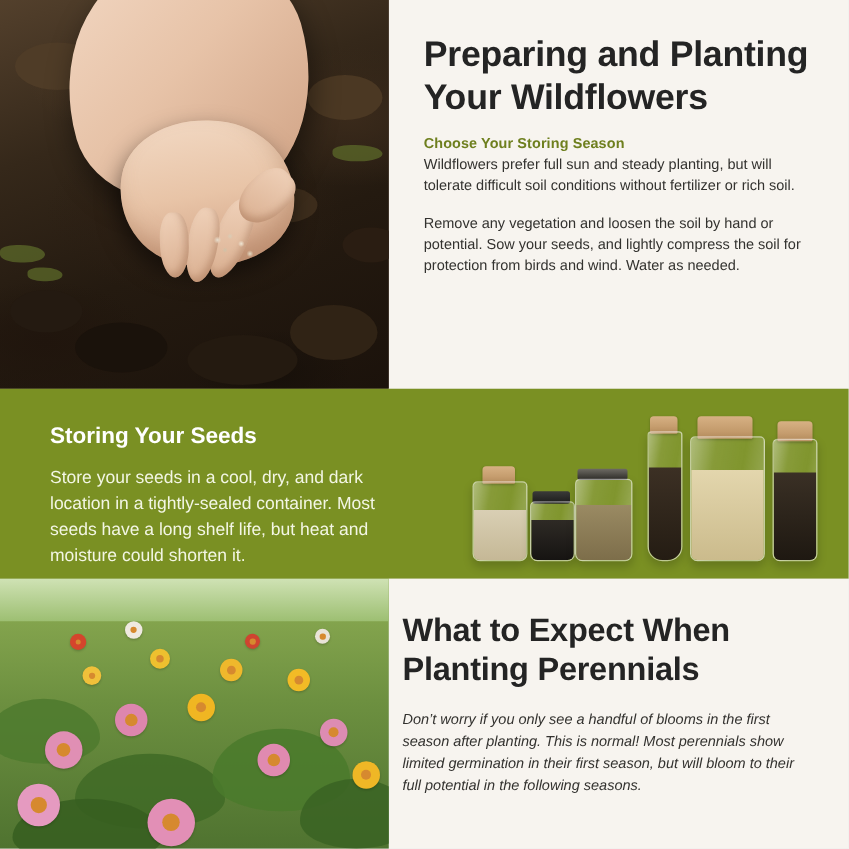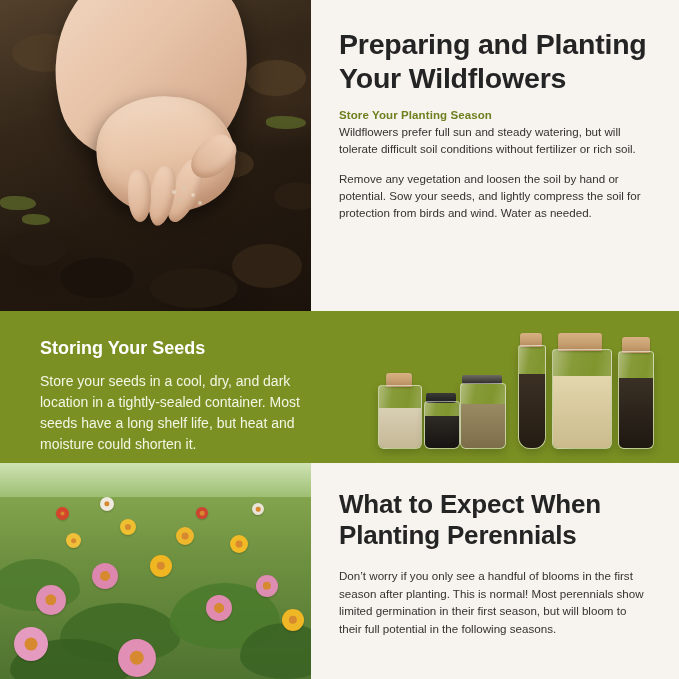--- a/index.html
+++ b/index.html
@@ -227,36 +227,37 @@
     left: 50%; top: 50%;
     width: 38%; height: 38%;
     transform: translate(-50%,-50%);
     border-radius: 50%;
     background: #d6892f;
   }
 
   .copy-bottom {
     flex: 1;
     background: #f7f4ef;
-    padding: 26px 30px 0 28px;
+    padding: 26px 30px 0 11px;
     box-sizing: border-box;
   }
   h2.bottom-headline {
     margin: 0 0 16px 0;
     font-size: 26px;
     line-height: 1.2;
     font-weight: bold;
     color: #242424;
     letter-spacing: -0.2px;
   }
   .bottom-text {
     margin: 0;
     font-size: 11.6px;
     line-height: 1.5;
     color: #33322f;
+    font-style: italic;
   }
 </style>
 </head>
 <body>
 
 <div class="page">
 
   <div class="section-top">
 
     <div class="photo-hand">
@@ -280,23 +281,23 @@
       <div class="finger" style="left:172px; top:158px; width:26px; height:66px; transform:rotate(22deg);"></div>
       <div class="finger" style="left:150px; top:166px; width:24px; height:60px; transform:rotate(10deg);"></div>
       <div class="finger" style="left:128px; top:170px; width:23px; height:52px; transform:rotate(-2deg);"></div>
       <div class="finger" style="left:196px; top:132px; width:34px; height:50px; transform:rotate(48deg);"></div>
       <div class="seeds"></div>
     </div>
 
     <div class="copy-top">
       <h1 class="headline">Preparing and Planting Your Wildflowers</h1>
 
-      <p class="sub-head">Store Your Planting Season</p>
-
-      <p class="body-text">Wildflowers prefer full sun and steady watering, but will tolerate difficult soil conditions without fertilizer or rich soil.</p>
+      <p class="sub-head">Choose Your Storing Season</p>
+
+      <p class="body-text">Wildflowers prefer full sun and steady planting, but will tolerate difficult soil conditions without fertilizer or rich soil.</p>
 
       <p class="body-text">Remove any vegetation and loosen the soil by hand or potential. Sow your seeds, and lightly compress the soil for protection from birds and wind. Water as needed.</p>
     </div>
   </div>
 
   <div class="section-green">
     <div class="green-copy">
       <h2 class="green-title">Storing Your Seeds</h2>
       <p class="green-text">Store your seeds in a cool, dry, and dark location in a tightly-sealed container. Most seeds have a long shelf life, but heat and moisture could shorten it.</p>
     </div>

